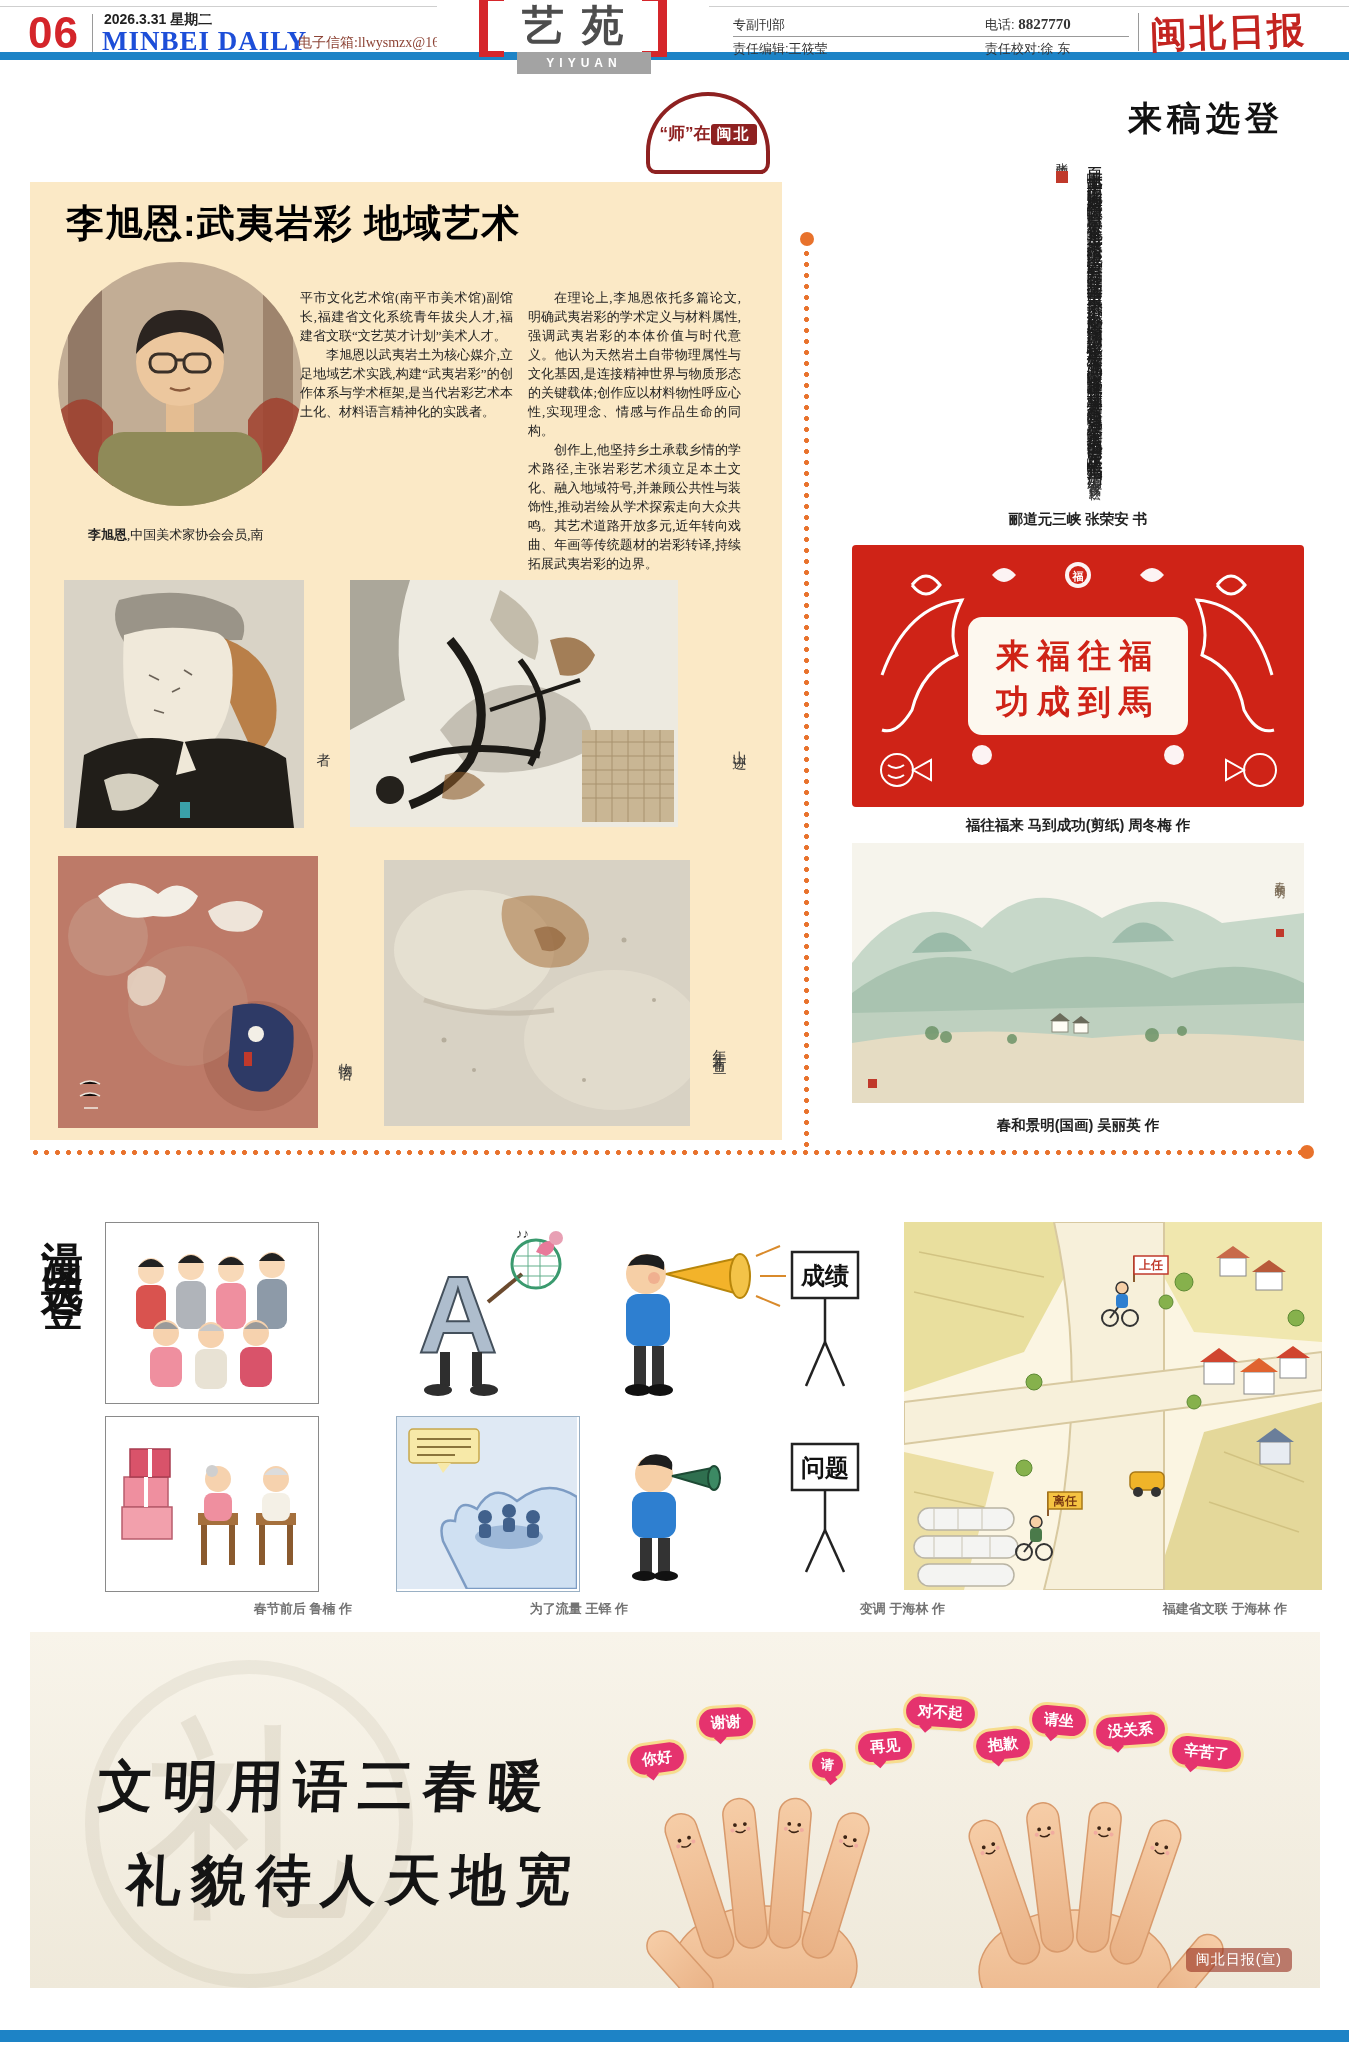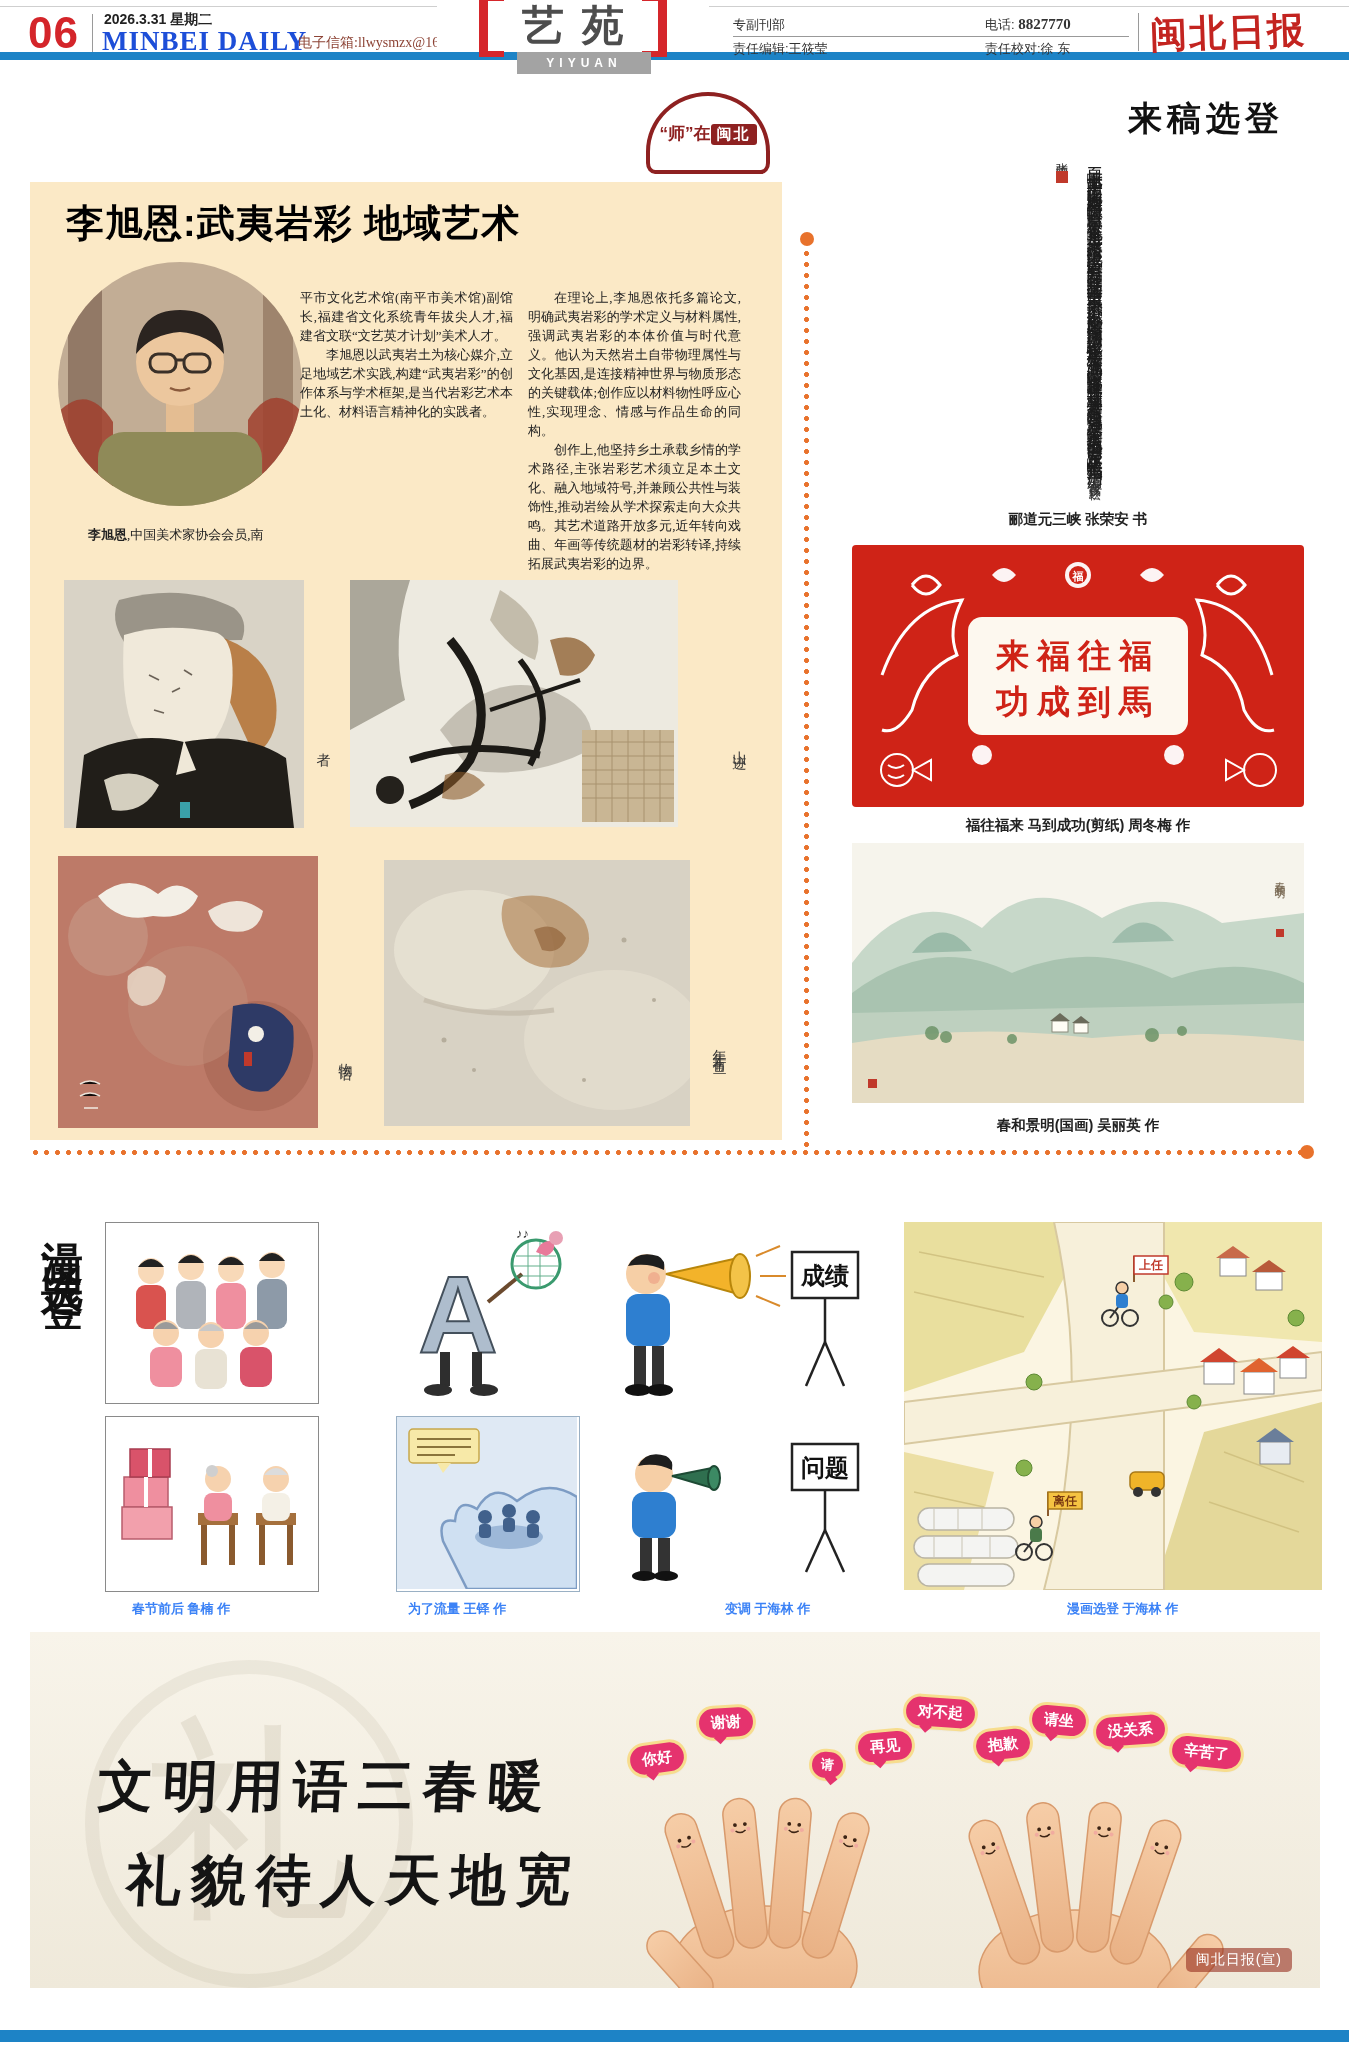--- a/index.html
+++ b/index.html
@@ -64,21 +64,21 @@
   .callig-sign{font-size:12px;color:#333;}
   .seal{display:inline-block;width:12px;height:12px;background:#c0392b;margin-top:6px;}
   .r-caption{width:452px;text-align:center;font-size:14.5px;font-weight:700;color:#222;}
   .papercut{left:852px;top:545px;width:452px;height:262px;}
   .landscape{left:852px;top:843px;width:452px;height:260px;}
   
   .cartoons-title{left:34px;top:1208px;writing-mode:vertical-rl;text-orientation:upright;
                   font-size:42px;font-weight:800;color:#111;letter-spacing:16px;}
   .panel{background:#fff;}
   .p1{border:1px solid #8a8a8a;}
-  .c-caption{font-size:13px;font-weight:700;color:#3b82f6;text-align:left;}
+  .c-caption{font-size:13px;font-weight:700;color:#737373;text-align:right;}
   
   .banner{left:30px;top:1632px;width:1290px;height:356px;overflow:hidden;
           background:linear-gradient(180deg,#f8f4ea 0%,#efe9da 100%);}
   .wm-circle{left:55px;top:28px;width:300px;height:300px;border-radius:50%;
              border:14px solid rgba(140,125,100,.10);display:flex;align-items:center;justify-content:center;}
   .wm-char{font-size:215px;color:rgba(140,125,100,.14);font-family:"Liberation Serif",serif;}
   .banner-line{font-family:"Liberation Serif",serif;font-weight:800;color:#141414;
                font-size:55px;letter-spacing:10px;transform:skewX(-3deg);}
   .bubble{position:absolute;background:#e5336e;color:#fff;font-weight:800;font-size:15px;
           padding:5px 12px;border-radius:16px;white-space:nowrap;
@@ -553,21 +553,21 @@
         <line x1="144" y1="294" x2="144" y2="270" stroke="#8a5a2e" stroke-width="2"></line>
         <rect x="144" y="270" width="34" height="17" fill="#f5c342" stroke="#a87818" stroke-width="1.5"></rect>
         <text x="161" y="283" text-anchor="middle" font-size="12" font-weight="bold" fill="#7a3a12">离任</text>
       </g>
     </svg>
   </div>
 
   <div class="abs c-caption" style="left:132px;top:1600px;width:220px;">春节前后 鲁楠 作</div>
   <div class="abs c-caption" style="left:408px;top:1600px;width:220px;">为了流量 王铎 作</div>
   <div class="abs c-caption" style="left:725px;top:1600px;width:220px;">变调 于海林 作</div>
-  <div class="abs c-caption" style="left:1067px;top:1600px;width:220px;">漫画选登 于海林 作</div>
+  <div class="abs c-caption" style="left:1067px;top:1600px;width:220px;">福建省文联 于海林 作</div>
 
   <div class="abs banner">
     <div class="abs wm-circle">
       <span class="wm-char">礼</span>
     </div>
     <div class="abs banner-line" style="left:68px;top:118px;">文明用语三春暖</div>
     <div class="abs banner-line" style="left:96px;top:212px;">礼貌待人天地宽</div>
 
     <svg class="abs" style="left:575px;top:96px;" width="680" height="260" viewBox="0 0 680 260">
       <defs>

